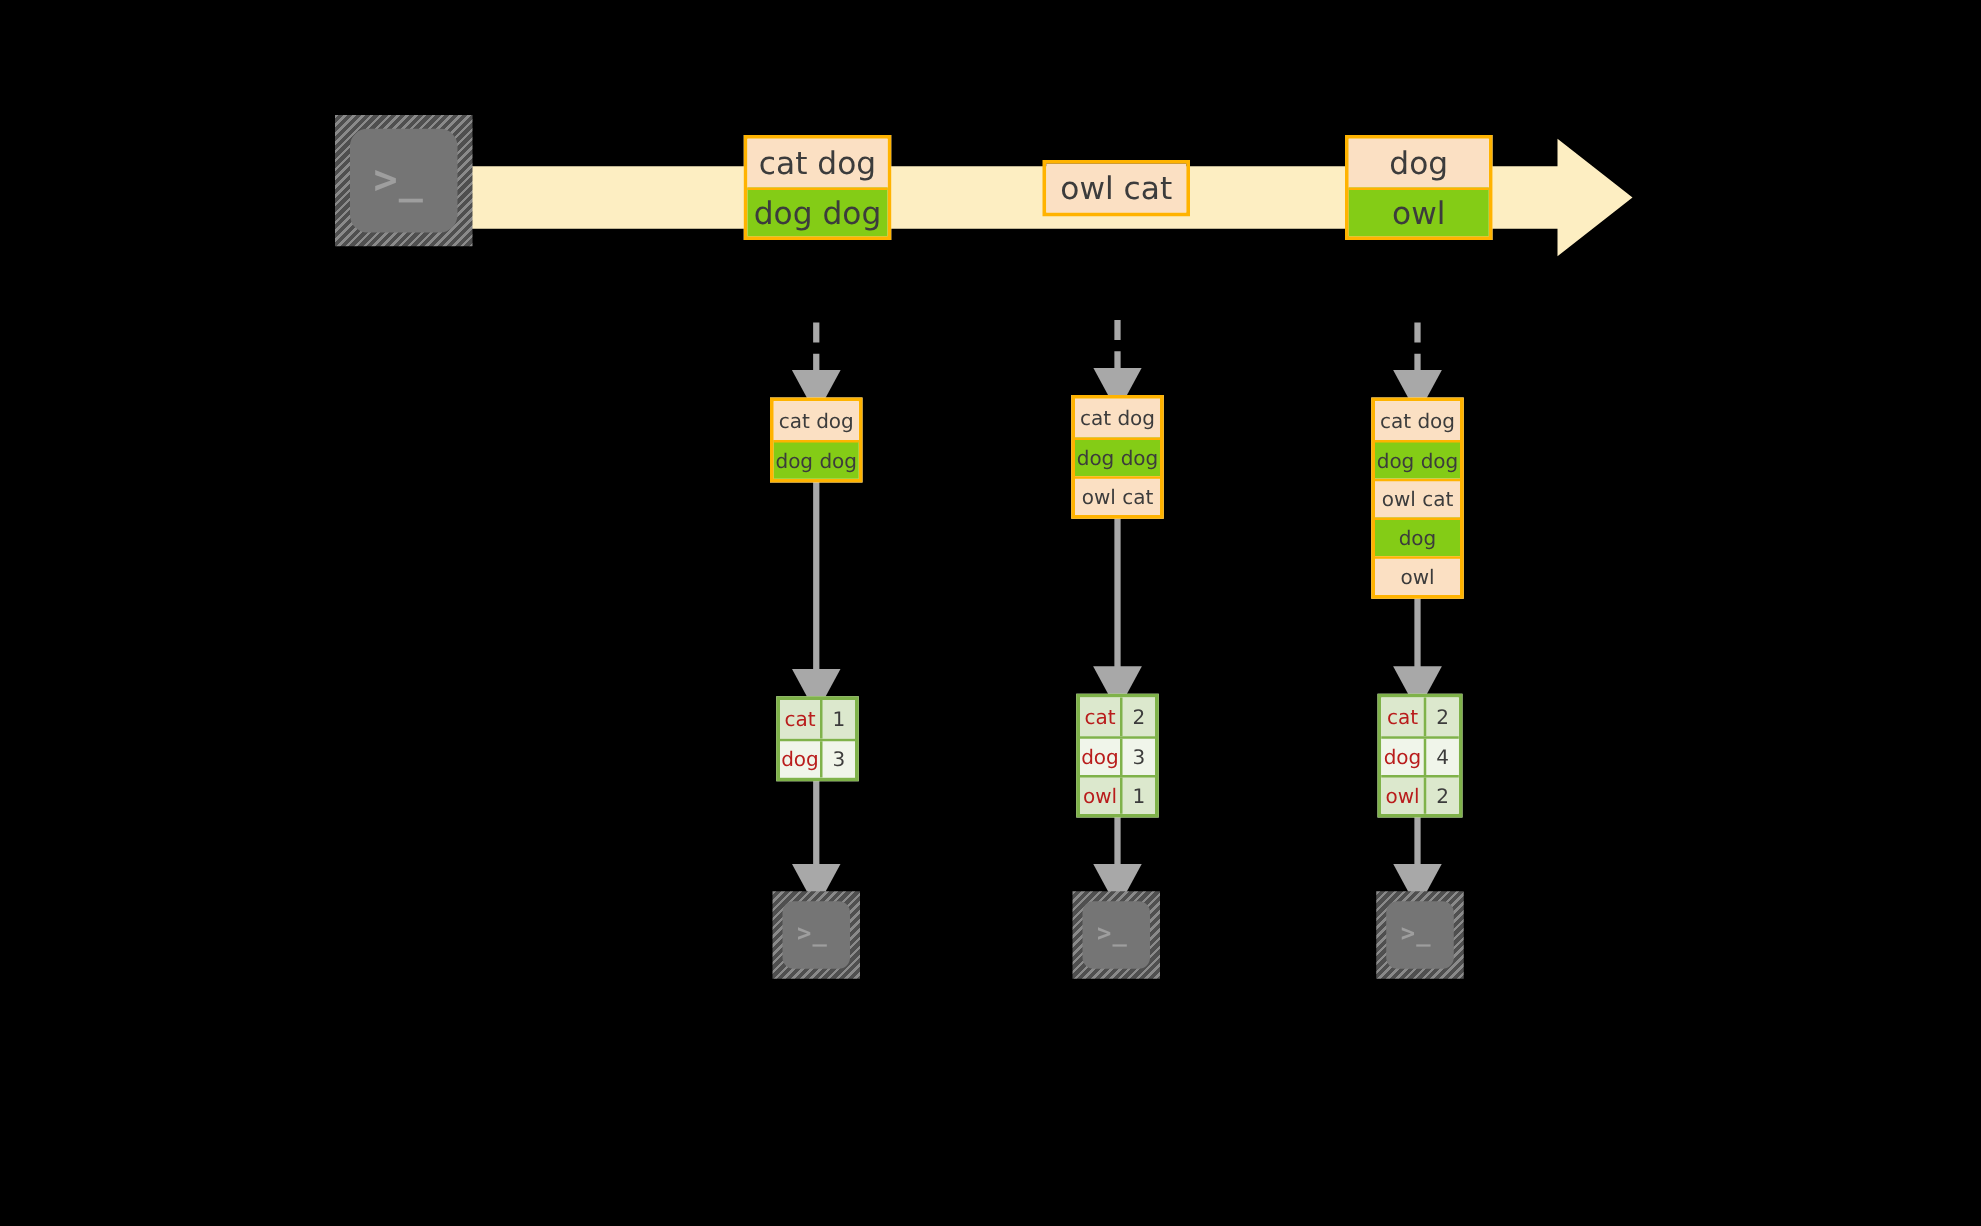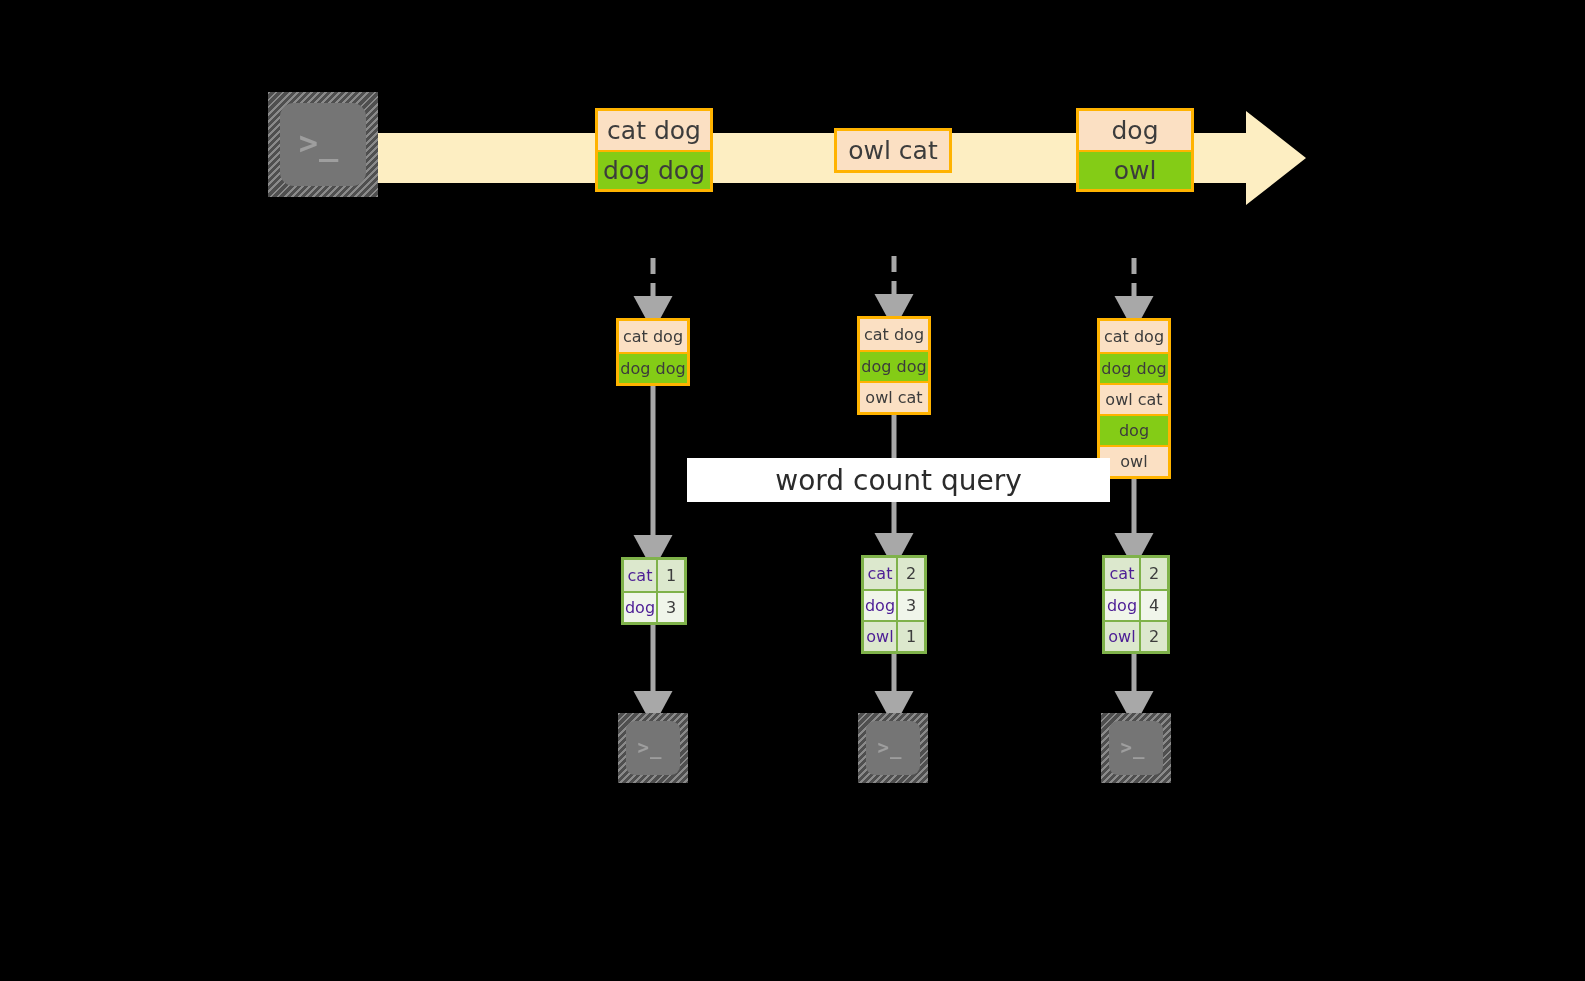--- a/index.html
+++ b/index.html
@@ -98,21 +98,21 @@
     flex-direction: column;
   }
   .gbox .grow {
     display: flex;
     height: 31px;
   }
   .gbox .grow + .grow { border-top: 2px solid #7fb24a; }
   .gbox .gc-word {
     flex: 1 1 auto;
     display: flex; align-items: center; justify-content: center;
-    font-size: 16px; color: #4c1d95;
+    font-size: 16px; color: #b91c1c;
     border-right: 2px solid #7fb24a;
   }
   .gbox .gc-count {
     flex: 0 0 26px;
     display: flex; align-items: center; justify-content: center;
     font-size: 16px; color: #3c3c3c;
   }
   .gshade-a { background: #dce8cd; }
   .gshade-b { background: #f0f5ea; }
   #greenbox-1 { left: 621px; top: 557px; width: 66px; }
@@ -194,21 +194,20 @@
   </div>
 
   <div class="obox col-box" id="colbox-3">
     <div class="row shade-a">cat dog</div>
     <div class="row shade-b">dog dog</div>
     <div class="row shade-a">owl cat</div>
     <div class="row shade-b">dog</div>
     <div class="row shade-a">owl</div>
   </div>
 
-  <div id="query-label">word count query</div>
 
   <div class="gbox" id="greenbox-1">
     <div class="grow gshade-a">
       <div class="gc-word">cat</div>
       <div class="gc-count">1</div>
     </div>
     <div class="grow gshade-b">
       <div class="gc-word">dog</div>
       <div class="gc-count">3</div>
     </div>

